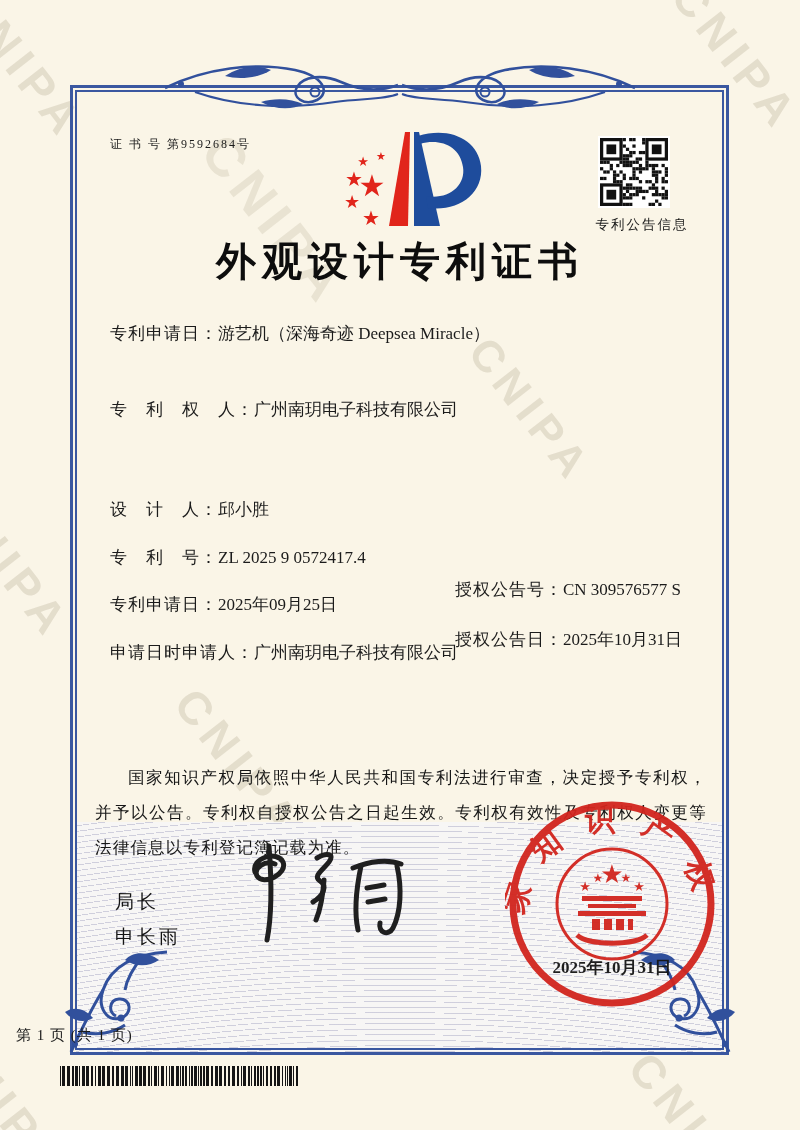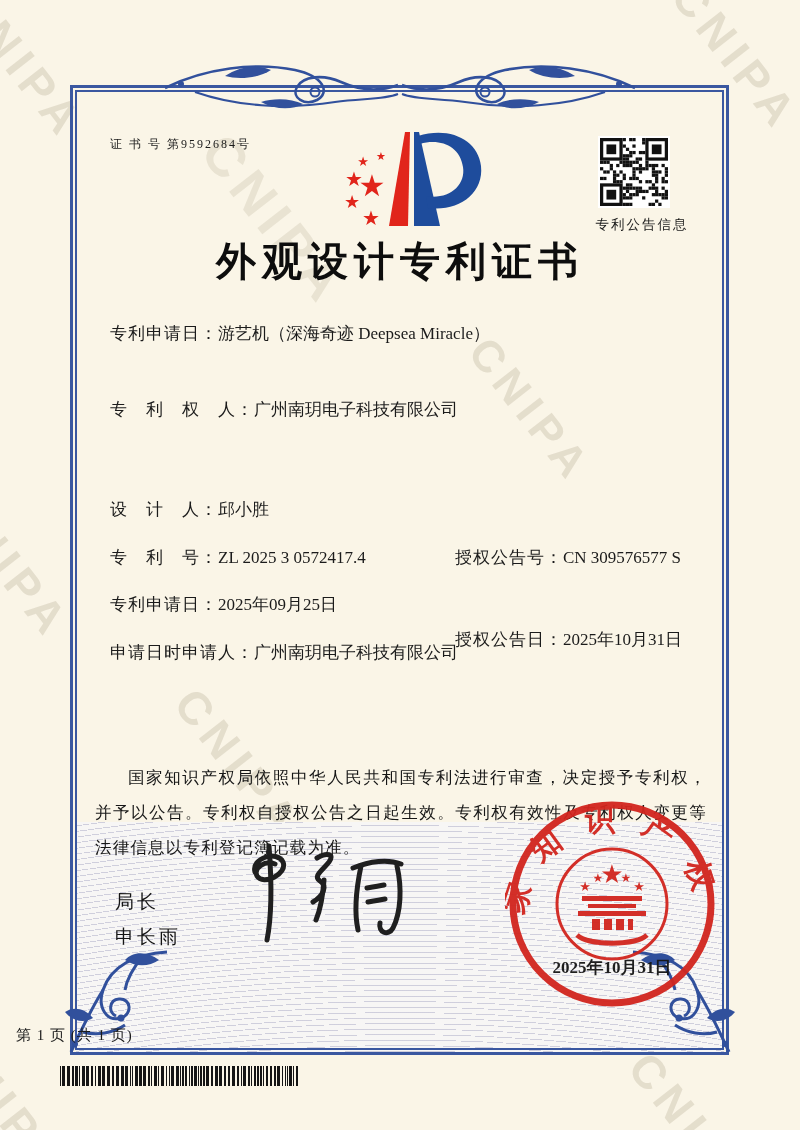--- a/index.html
+++ b/index.html
@@ -297,23 +297,23 @@
   <div class="row" style="top:322px">
     <span class="lbl">专利申请日：</span><span class="val">游艺机（深海奇迹 Deepsea Miracle）</span>
   </div>
   <div class="row" style="top:398px">
     <span class="lbl">专　利　权　人：</span><span class="val">广州南玥电子科技有限公司</span>
   </div>
   <div class="row" style="top:498px">
     <span class="lbl">设　计　人：</span><span class="val">邱小胜</span>
   </div>
   <div class="row" style="top:546px">
-    <span class="lbl">专　利　号：</span><span class="val">ZL 2025 3 0572417.4</span>
-  </div>
-  <div class="row col2" style="top:546px">
+    <span class="lbl">专　利　号：</span><span class="val">ZL 2025 9 0572417.4</span>
+  </div>
+  <div class="row col2" style="top:578px">
     <span class="lbl">授权公告号：</span><span class="val">CN 309576577 S</span>
   </div>
   <div class="row" style="top:593px">
     <span class="lbl">专利申请日：</span><span class="val">2025年09月25日</span>
   </div>
   <div class="row col2" style="top:628px">
     <span class="lbl">授权公告日：</span><span class="val">2025年10月31日</span>
   </div>
   <div class="row" style="top:641px">
     <span class="lbl">申请日时申请人：</span><span class="val">广州南玥电子科技有限公司</span>

